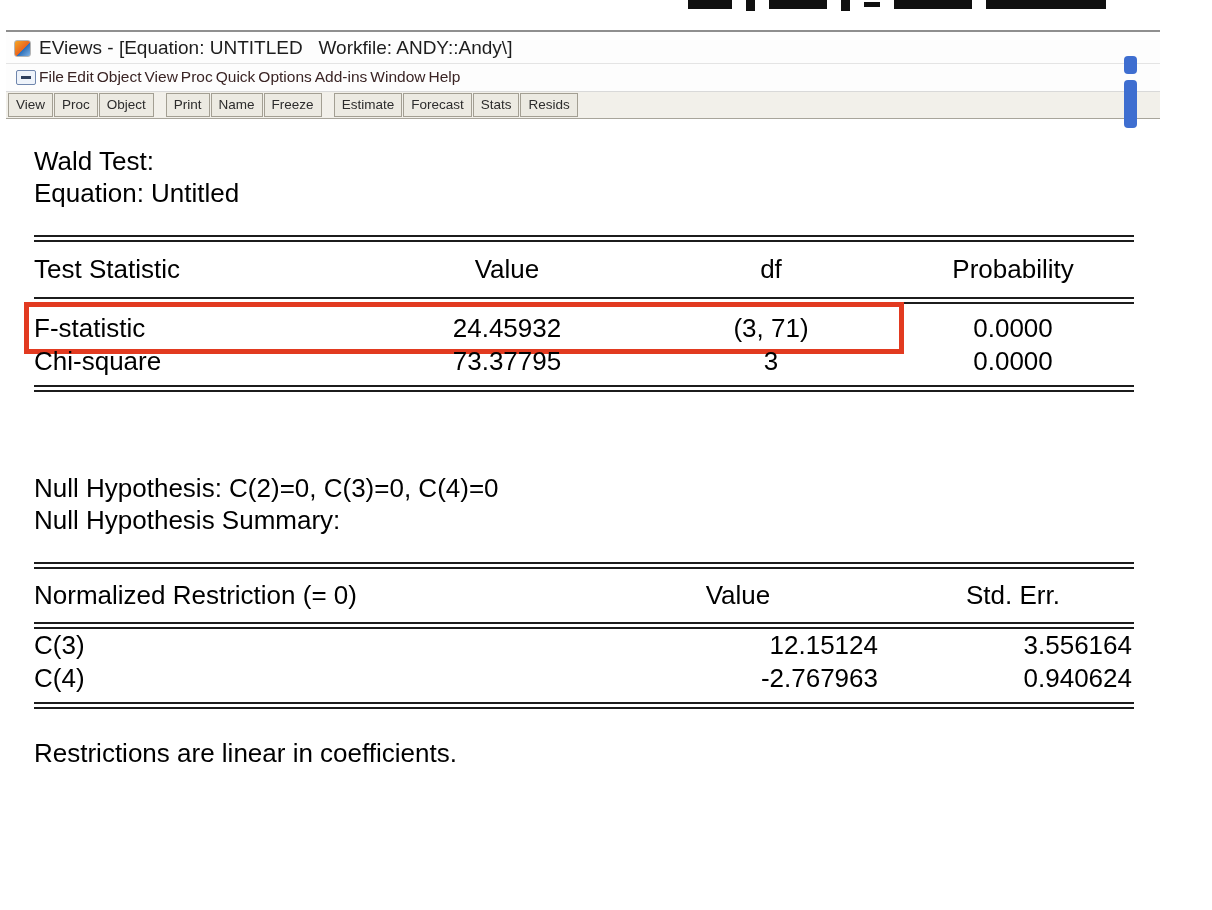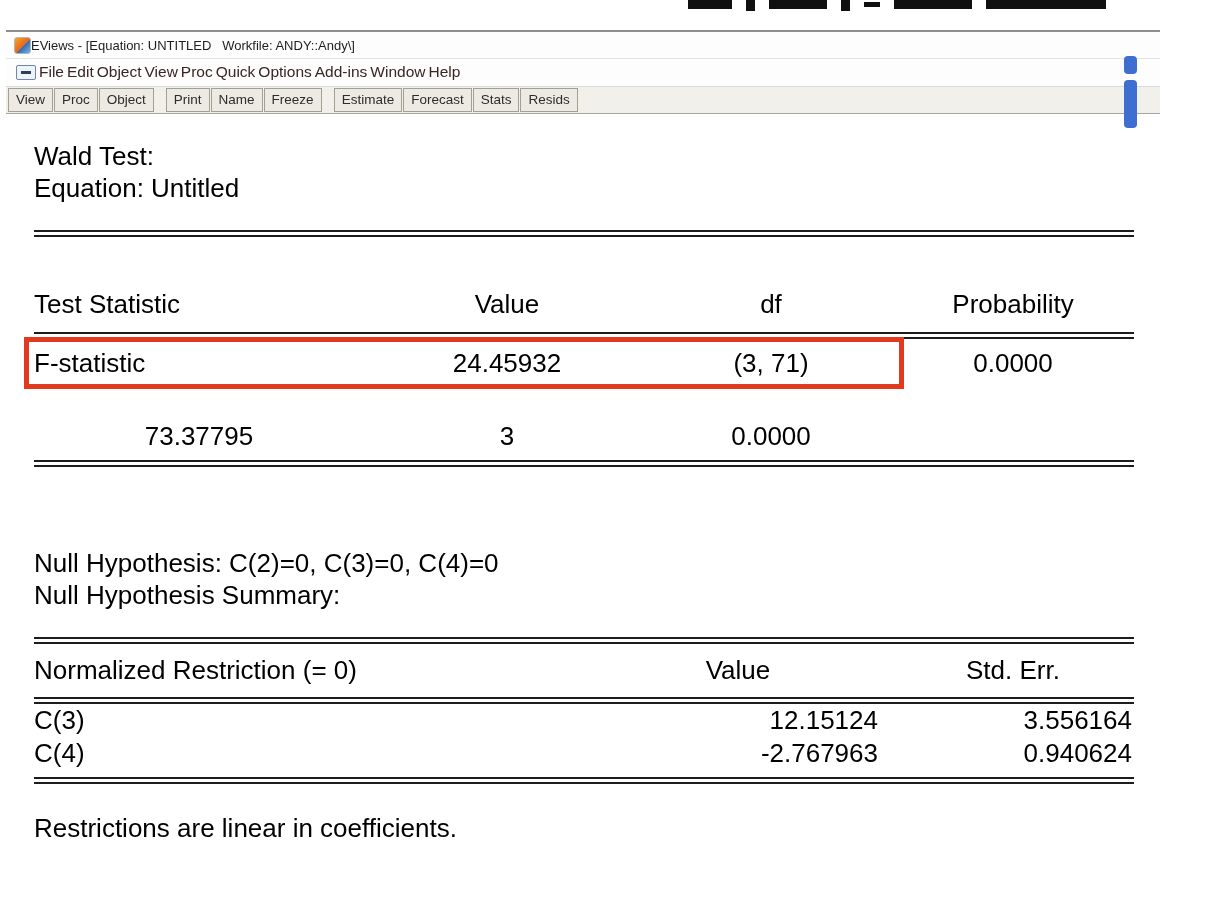--- a/index.html
+++ b/index.html
@@ -8,39 +8,39 @@
   .page { position:relative; width:1212px; height:910px; background:#fff; overflow:hidden; }
 
   
   .crop-frag { position:absolute; top:0; left:688px; height:10px; display:flex; align-items:flex-start; gap:14px; }
   .crop-frag .m { background:#101010; height:9px; display:inline-block; }
   .m.w1{width:44px;} .m.w2{width:9px;height:11px;} .m.w3{width:58px;} .m.w4{width:9px;height:11px;}
   .m.w5{width:16px;height:5px;margin-top:2px;} .m.w6{width:78px;} .m.w7{width:120px;}
 
   
   .window { position:absolute; top:30px; left:6px; width:1154px; background:#fff; border-top:2px solid #8e8e8e; }
-  .titlebar { display:flex; align-items:center; gap:0; padding:5px 8px 4px 8px; font-size:13px; color:#1d1d1d; background:#fdfdfd; }
+  .titlebar { display:flex; align-items:center; gap:8px; padding:5px 8px 4px 8px; font-size:19px; color:#1d1d1d; background:#fdfdfd; }
   .ev-icon { width:17px; height:17px; border-radius:3px; background:linear-gradient(135deg,#f5a623 0%, #e8641f 55%, #2d6fb8 56%, #7fb2e5 100%); border:1px solid #b5b5b5; flex:0 0 auto; }
   .title-text { white-space:pre; }
 
   .menubar { display:flex; align-items:center; gap:3px; padding:4px 10px 5px 10px; font-size:15.5px; color:#3a2424; border-top:1px solid #e4e4e4; border-bottom:1px solid #d9d9d9; background:#fdfdfd; }
   .mdi-box { width:20px; height:15px; border:1px solid #6f86ad; background:#eef3fa; display:flex; align-items:center; justify-content:center; border-radius:2px; }
   .mdi-box i { display:block; width:10px; height:3px; background:#2d3e5c; }
   .menu-item { cursor:default; }
 
   .toolbar { display:flex; align-items:stretch; background:#f2f0ea; border-bottom:1px solid #a8a59b; padding:1px 2px; font-size:13.5px; color:#2c2c2c; }
   .tb { padding:3px 7px 4px 7px; background:#eceae2; border:1px solid #a39f93; border-right-width:1px; margin-right:1px; white-space:nowrap; }
   .tb.grp { margin-left:11px; }
 
   
   .content { padding:26px 0 0 28px; font-size:26px; line-height:32px; color:#000000; width:1148px; }
   .rep { width:1100px; }
   .dl { height:7px; border-top:2px solid #1c1c1c; border-bottom:2px solid #1c1c1c; }
 
-  .grid4 { display:grid; grid-template-columns:30% 26% 22% 22%;margin-top:40px; }
+  .grid4 { display:grid; grid-template-columns:30% 26% 22% 22%; }
   .grid3 { display:grid; grid-template-columns:50% 28% 22%; }
   .c-l { text-align:left; } .c-c { text-align:center; }
   .th-row { padding:11px 0 12px 0; }
   .tb-row { line-height:33px; position:relative; }
   .spacer-sm { height:26px; } .spacer-lg { height:80px; }
   .pad-head { padding:10px 0 11px 0; }
   .num-r { text-align:right; padding-right:14px; }
   .num-r3 { text-align:right; padding-right:2px; }
 
   .highlight-box { position:absolute; left:-10px; top:-10px; height:52px; width:80%; border:5px solid #e23a20; pointer-events:none; }
@@ -119,20 +119,21 @@
         <div class="dl"></div>
 
         <div class="grid4 tb-row" style="margin-top:8px;">
           <div class="highlight-box"></div>
           <div class="c-l">F-statistic</div>
           <div class="c-c">24.45932</div>
           <div class="c-c">(3, 71)</div>
           <div class="c-c">0.0000</div>
         </div>
         <div class="grid4 tb-row">
+          <div class="c-l">Chi-square</div>
           <div class="c-c">73.37795</div>
           <div class="c-c">3</div>
           <div class="c-c">0.0000</div>
         </div>
         <div class="dl" style="margin-top:7px;"></div>
 
         <div class="spacer-lg"></div>
         <div>Null Hypothesis: C(2)=0, C(3)=0, C(4)=0</div>
         <div>Null Hypothesis Summary:</div>
 

